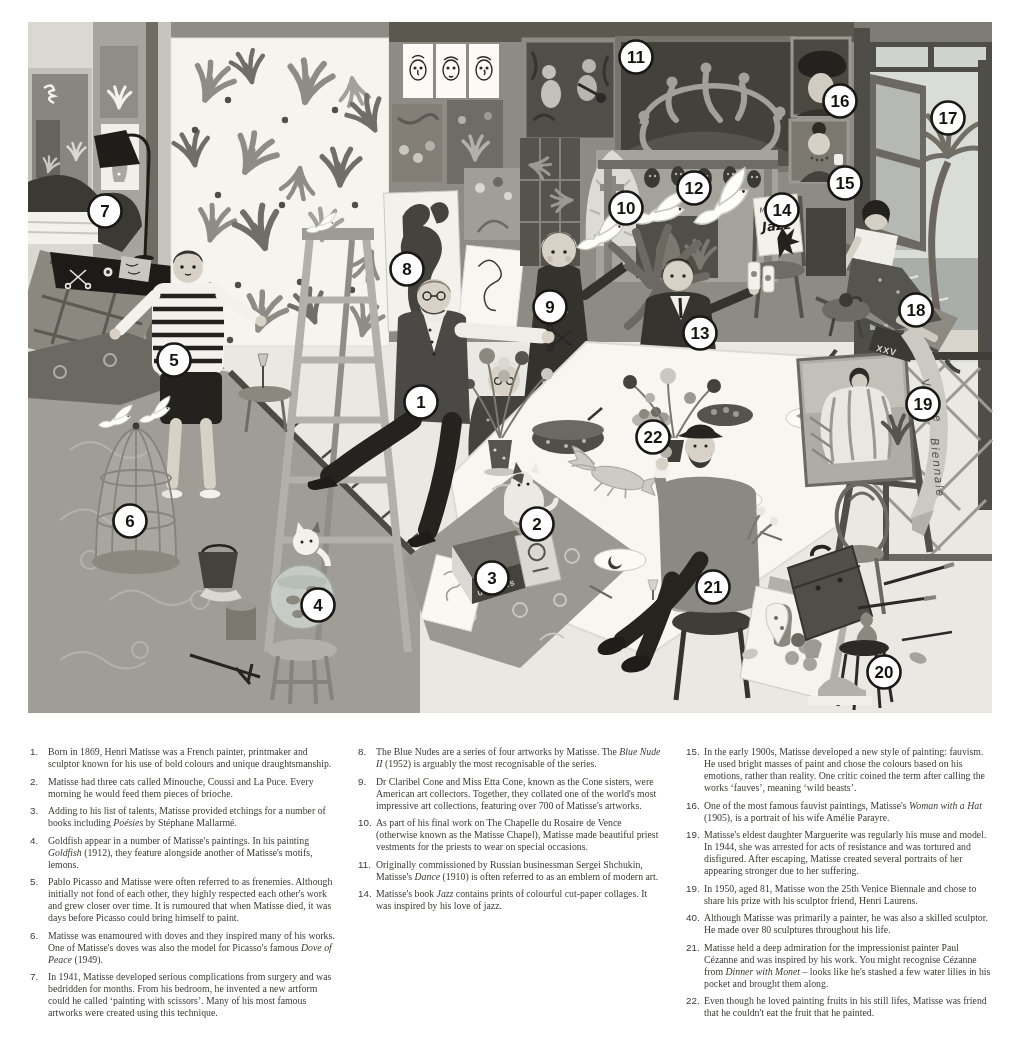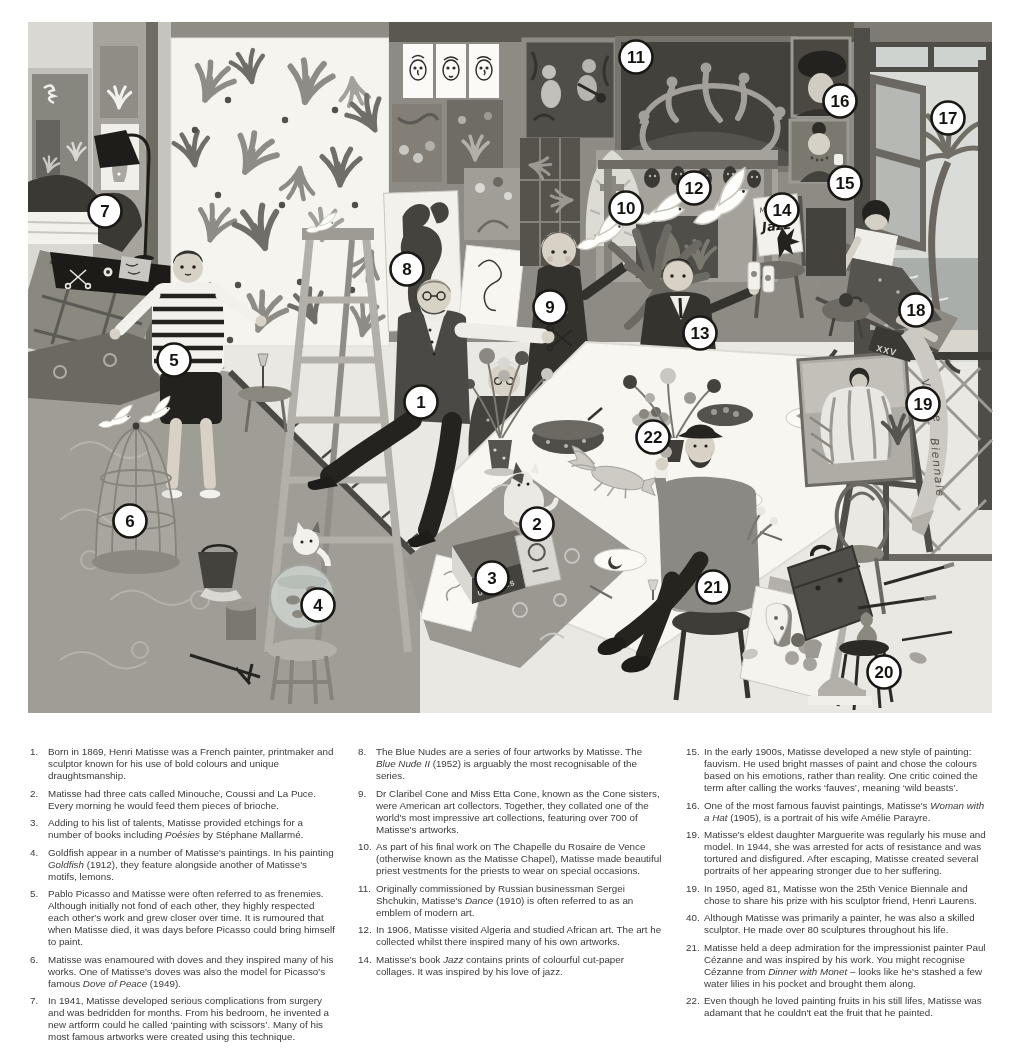--- a/index.html
+++ b/index.html
@@ -5,21 +5,21 @@
   html,body{margin:0;padding:0;background:#ffffff;}
   .page{position:relative;width:1020px;height:1054px;background:#ffffff;overflow:hidden;
         font-family:"Liberation Sans",sans-serif;}
   .illo{position:absolute;left:0;top:0;}
   .marker-circle{fill:#ffffff;stroke:#191815;stroke-width:2.6px;}
   .marker-num{font:700 17px "Liberation Sans",sans-serif;text-anchor:middle;fill:#14130f;}
   .legend{position:absolute;left:30px;top:746px;width:962px;display:flex;gap:22px;}
   .legend-col{flex:0 0 306px;}
   .legend-item{display:flex;margin-bottom:5.5px;color:#3b3a38;font-size:9.8px;line-height:12px;}
   .legend-item .num{flex:0 0 18px;}
-  .legend-item .txt{flex:1;}
+  .legend-item .txt{flex:1;font-family:Liberation Serif, serif;}
   .rib{font-family:"DejaVu Sans",sans-serif;font-style:italic;fill:#504e46;font-size:11px;letter-spacing:1.5px;}
   .spine{font:700 7px "Liberation Sans",sans-serif;fill:#d9d8d2;letter-spacing:1px;}
   .jazz1{font-family:"DejaVu Sans",sans-serif;font-style:italic;font-size:7px;fill:#44423c;}
   .jazz2{font-family:"DejaVu Sans",sans-serif;font-style:italic;font-weight:700;font-size:13px;fill:#1e1d19;}
   .xxv{font:700 9px "Liberation Sans",sans-serif;fill:#d9d8d2;letter-spacing:1px;}
 </style>
 </head>
 <body>
 
 <div class="page">
@@ -995,24 +995,20 @@
         </div>
         <div class="legend-item">
           <span class="num">10.</span>
           <span class="txt">As part of his final work on The Chapelle du Rosaire de Vence (otherwise known as the Matisse Chapel), Matisse made beautiful priest vestments for the priests to wear on special occasions.</span>
         </div>
         <div class="legend-item">
           <span class="num">11.</span>
           <span class="txt">Originally commissioned by Russian businessman Sergei Shchukin, Matisse's <i>Dance</i> (1910) is often referred to as an emblem of modern art.</span>
         </div>
         <div class="legend-item">
-          <span class="num">12.</span>
-          <span class="txt">In 1906, Matisse visited Algeria and studied African art. The art he collected whilst there inspired many of his own artworks.</span>
-        </div>
-        <div class="legend-item">
           <span class="num">14.</span>
           <span class="txt">Matisse's book <i>Jazz</i> contains prints of colourful cut-paper collages. It was inspired by his love of jazz.</span>
         </div>
       </div>
       <div class="legend-col">
         <div class="legend-item">
           <span class="num">15.</span>
           <span class="txt">In the early 1900s, Matisse developed a new style of painting: fauvism. He used bright masses of paint and chose the colours based on his emotions, rather than reality. One critic coined the term after calling the works ‘fauves’, meaning ‘wild beasts’.</span>
         </div>
         <div class="legend-item">
@@ -1030,17 +1026,17 @@
         <div class="legend-item">
           <span class="num">40.</span>
           <span class="txt">Although Matisse was primarily a painter, he was also a skilled sculptor. He made over 80 sculptures throughout his life.</span>
         </div>
         <div class="legend-item">
           <span class="num">21.</span>
           <span class="txt">Matisse held a deep admiration for the impressionist painter Paul Cézanne and was inspired by his work. You might recognise Cézanne from <i>Dinner with Monet</i> – looks like he's stashed a few water lilies in his pocket and brought them along.</span>
         </div>
         <div class="legend-item">
           <span class="num">22.</span>
-          <span class="txt">Even though he loved painting fruits in his still lifes, Matisse was adamant that he couldn't eat the fruit that he painted.</span>
+          <span class="txt">Even though he loved painting fruits in his still lifes, Matisse was friend that he couldn't eat the fruit that he painted.</span>
         </div>
       </div>
     </div>
 </div>
 
 </body></html>

